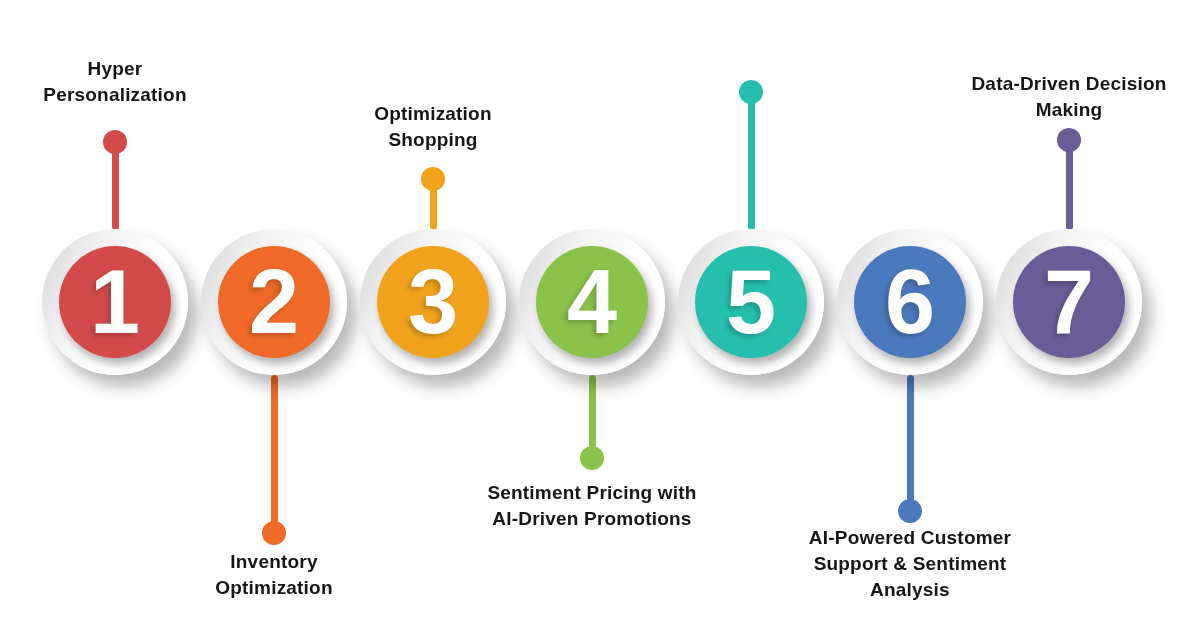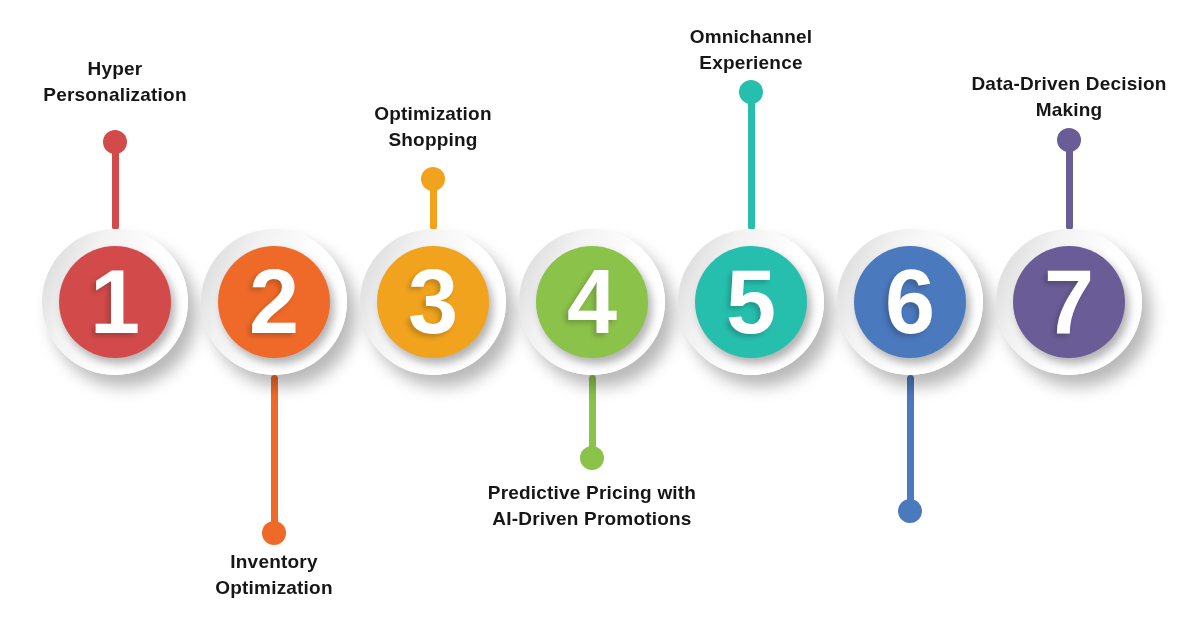--- a/index.html
+++ b/index.html
@@ -125,44 +125,45 @@
     <div class="stem"></div>
     <div class="dot"></div>
     <div class="badge">
       <div class="badge-inner">
         <span class="num">3</span>
       </div>
     </div>
   </div>
 
   <div class="item i4" style="--c: #8BC24A;">
-    <div class="label">Predictive Pricing with
+    <div class="label">Sentiment Pricing with
 AI-Driven Promotions</div>
     <div class="stem"></div>
     <div class="dot"></div>
     <div class="badge">
       <div class="badge-inner">
         <span class="num">4</span>
       </div>
     </div>
   </div>
 
   <div class="item i5" style="--c: #26BFAE;">
-    <div class="label">Omnichannel
-Experience</div>
     <div class="stem"></div>
     <div class="dot"></div>
     <div class="badge">
       <div class="badge-inner">
         <span class="num">5</span>
       </div>
     </div>
   </div>
 
   <div class="item i6" style="--c: #4B79BE;">
+    <div class="label">AI-Powered Customer
+Support &amp; Sentiment
+Analysis</div>
     <div class="stem"></div>
     <div class="dot"></div>
     <div class="badge">
       <div class="badge-inner">
         <span class="num">6</span>
       </div>
     </div>
   </div>
 
   <div class="item i7" style="--c: #6A5C96;">

